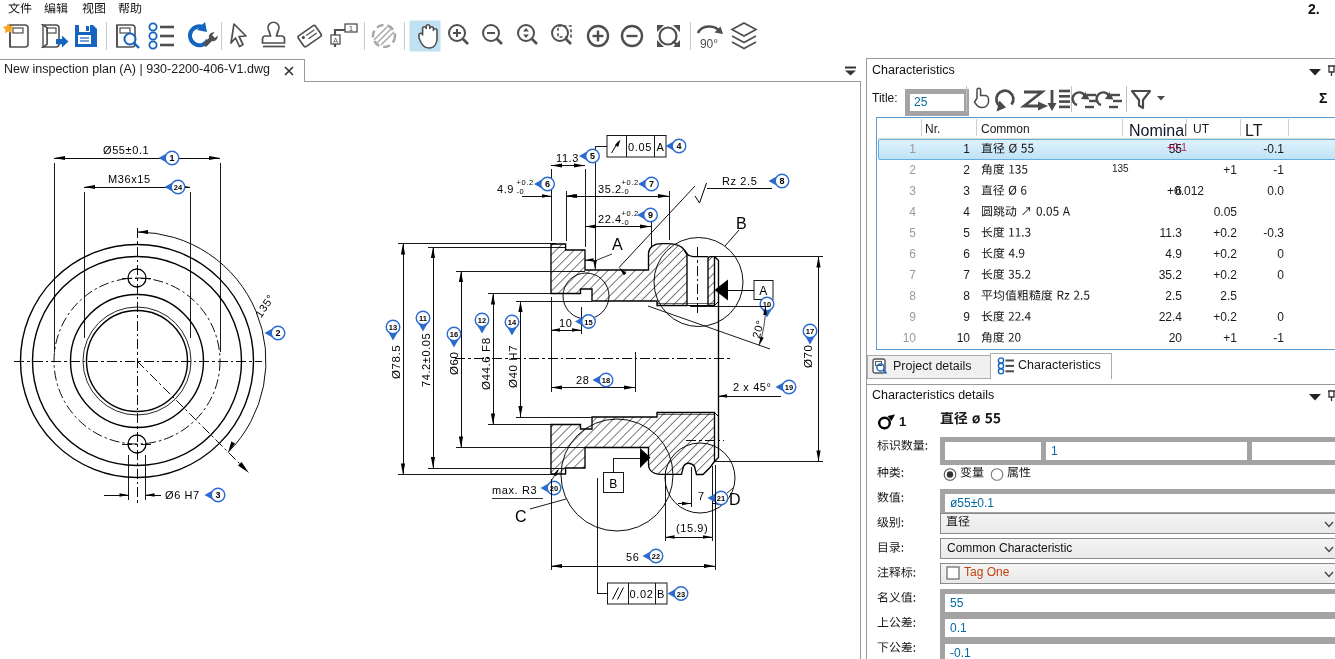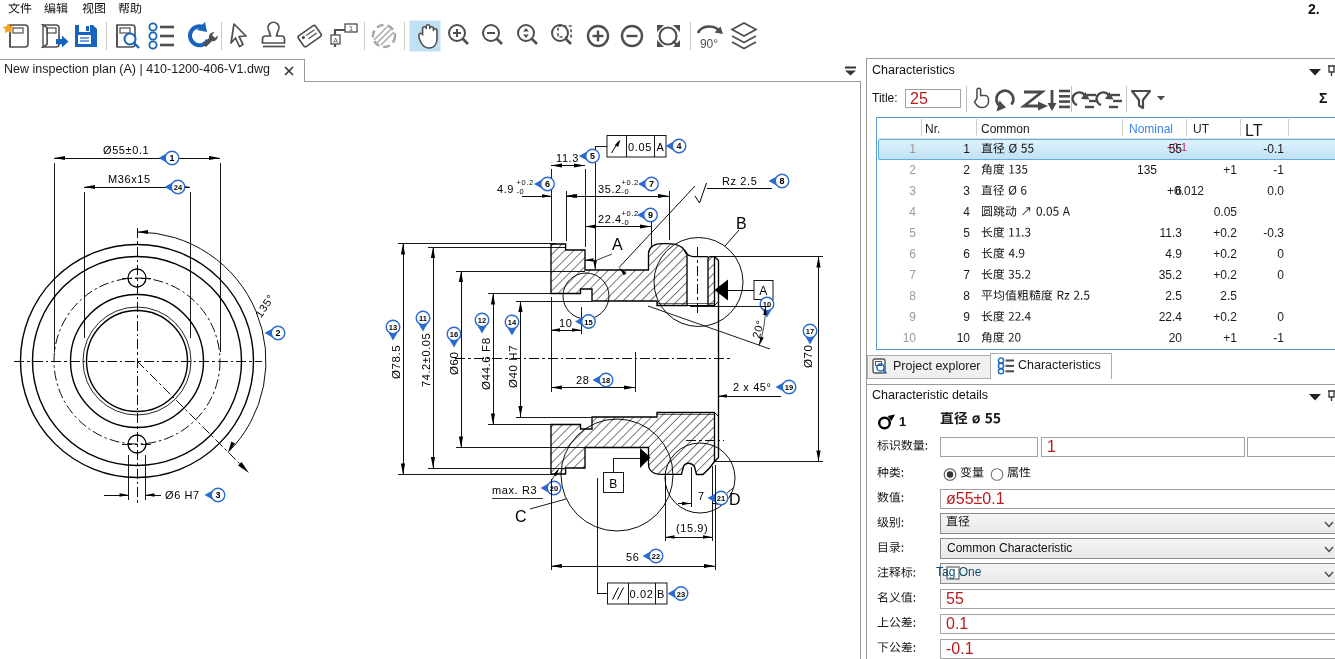--- a/index.html
+++ b/index.html
@@ -1,17 +1,17 @@
 <!DOCTYPE html>
 <html><head><meta charset="utf-8"><style>
 html,body{margin:0;padding:0}
 body{font-family:"Liberation Sans",sans-serif;background:#fff}
 .abs{position:absolute}
 #root{position:relative;width:1335px;height:659px;overflow:hidden;background:#fff}
-.inp{position:absolute;background:#fff;border:1px solid #a3a3a3;font-size:16px;color:#b91c1c}
+.inp{position:absolute;background:#fff;border:5px solid #a3a3a3;font-size:12px;color:#0369a1}
 .dd{position:absolute;background:linear-gradient(#f4f4f4,#e9e9e9);border:1px solid #8a8a8a;font-size:12px;color:#111}
 </style></head><body>
 <div id="root">
 <svg class="abs" style="left:8px;top:3px" width="26" height="17" viewBox="0 0 26.0 17.0">
       <path d="M8.7 2.0 9.6 2.3Q8.9 4.5 7.7 6.1Q6.5 7.7 4.8 8.7Q3.2 9.8 1.0 10.5Q0.9 10.4 0.8 10.3Q0.8 10.1 0.6 9.9Q0.5 9.8 0.4 9.7Q2.6 9.1 4.2 8.1Q5.8 7.1 6.9 5.6Q8.0 4.1 8.7 2.0ZM3.2 2.1Q3.9 4.0 5.1 5.5Q6.2 7.0 7.9 8.0Q9.5 9.1 11.6 9.6Q11.5 9.7 11.4 9.9Q11.3 10.0 11.2 10.2Q11.1 10.3 11.0 10.5Q8.8 9.9 7.2 8.8Q5.5 7.6 4.4 6.0Q3.2 4.4 2.4 2.4ZM0.6 1.6H11.5V2.5H0.6ZM5.1 -0.3 6.0 -0.6Q6.3 -0.1 6.6 0.4Q6.8 0.9 7.0 1.3L6.0 1.6Q5.9 1.2 5.6 0.7Q5.3 0.2 5.1 -0.3Z M19.3 -0.3H20.2V10.6H19.3ZM17.2 0.1 18.0 0.3Q17.9 1.1 17.7 1.9Q17.4 2.7 17.1 3.4Q16.8 4.1 16.5 4.7Q16.4 4.6 16.3 4.5Q16.1 4.4 16.0 4.4Q15.8 4.3 15.7 4.2Q16.1 3.7 16.3 3.1Q16.6 2.4 16.8 1.7Q17.0 0.9 17.2 0.1ZM17.3 2.0H22.9V2.9H17.1ZM15.8 5.5H23.4V6.4H15.8ZM15.2 -0.4 16.1 -0.2Q15.7 0.8 15.2 1.8Q14.7 2.8 14.1 3.7Q13.5 4.6 12.9 5.2Q12.9 5.1 12.8 5.0Q12.7 4.8 12.6 4.6Q12.5 4.5 12.4 4.4Q12.9 3.8 13.5 3.0Q14.0 2.2 14.4 1.3Q14.9 0.5 15.2 -0.4ZM14.0 2.7 14.9 1.8 14.9 1.8V10.5H14.0Z" fill="#1a1a1a"></path>
     </svg>
 <svg class="abs" style="left:44px;top:3px" width="26" height="17" viewBox="0 0 26.0 17.0">
       <path d="M0.8 7.4Q0.8 7.3 0.7 7.2Q0.7 7.0 0.6 6.9Q0.6 6.7 0.5 6.6Q0.7 6.6 0.9 6.4Q1.1 6.1 1.4 5.8Q1.5 5.6 1.8 5.3Q2.0 4.9 2.4 4.4Q2.7 3.8 3.0 3.2Q3.4 2.6 3.6 2.0L4.4 2.4Q4.0 3.3 3.5 4.1Q3.0 4.9 2.5 5.6Q1.9 6.3 1.4 6.9V7.0Q1.4 7.0 1.3 7.0Q1.2 7.1 1.1 7.1Q1.0 7.2 0.9 7.3Q0.8 7.3 0.8 7.4ZM0.8 7.4 0.8 6.7 1.2 6.4 4.0 5.8Q4.0 6.0 4.0 6.2Q4.0 6.4 4.1 6.5Q3.1 6.8 2.5 6.9Q1.9 7.1 1.5 7.2Q1.2 7.2 1.1 7.3Q0.9 7.4 0.8 7.4ZM0.7 4.5Q0.7 4.4 0.7 4.3Q0.6 4.1 0.6 4.0Q0.5 3.8 0.5 3.7Q0.6 3.7 0.8 3.5Q0.9 3.3 1.1 3.0Q1.2 2.8 1.4 2.5Q1.6 2.1 1.8 1.6Q2.0 1.2 2.2 0.6Q2.4 0.1 2.6 -0.5L3.4 -0.2Q3.2 0.6 2.8 1.3Q2.4 2.1 2.1 2.8Q1.7 3.5 1.3 4.0V4.1Q1.3 4.1 1.2 4.1Q1.1 4.2 1.0 4.2Q0.9 4.3 0.8 4.4Q0.7 4.5 0.7 4.5ZM0.7 4.5 0.7 3.9 1.1 3.6 3.2 3.4Q3.2 3.5 3.2 3.8Q3.1 4.0 3.1 4.1Q2.4 4.2 2.0 4.3Q1.6 4.3 1.3 4.4Q1.1 4.4 0.9 4.5Q0.8 4.5 0.7 4.5ZM0.5 9.0Q1.1 8.7 2.1 8.4Q3.0 8.0 4.0 7.6L4.1 8.4Q3.2 8.7 2.3 9.1Q1.4 9.5 0.7 9.8ZM7.5 5.1H8.1V10.2H7.5ZM8.9 5.1H9.6V10.2H8.9ZM10.4 4.6H11.2V9.7Q11.2 9.9 11.1 10.1Q11.1 10.2 10.9 10.3Q10.7 10.4 10.5 10.5Q10.3 10.5 10.0 10.5Q10.0 10.3 9.9 10.1Q9.8 9.9 9.8 9.8Q10.0 9.8 10.1 9.8Q10.3 9.8 10.3 9.8Q10.4 9.8 10.4 9.7ZM5.0 0.8H5.8V3.4Q5.8 4.2 5.7 5.0Q5.7 5.9 5.6 6.9Q5.4 7.8 5.2 8.7Q4.9 9.6 4.5 10.4Q4.4 10.3 4.3 10.2Q4.1 10.1 4.0 10.0Q3.9 9.9 3.8 9.9Q4.2 9.1 4.4 8.3Q4.7 7.5 4.8 6.6Q4.9 5.7 4.9 4.9Q5.0 4.1 5.0 3.4ZM5.4 0.8H11.0V3.6H5.4V2.9H10.2V1.6H5.4ZM5.8 4.7H10.8V5.4H6.5V10.5H5.8ZM6.1 7.2H10.8V7.9H6.1ZM7.3 -0.3 8.1 -0.6Q8.3 -0.2 8.5 0.2Q8.7 0.6 8.8 0.9L7.9 1.2Q7.8 0.9 7.6 0.5Q7.5 0.0 7.3 -0.3Z M12.6 0.9H16.9V1.8H12.6ZM14.9 2.8H15.8V10.5H14.9ZM12.5 7.6Q13.1 7.5 13.8 7.4Q14.6 7.2 15.4 7.1Q16.2 6.9 17.1 6.8L17.1 7.6Q15.9 7.8 14.8 8.1Q13.6 8.3 12.7 8.5ZM13.0 5.6Q12.9 5.5 12.9 5.4Q12.9 5.2 12.8 5.1Q12.7 4.9 12.7 4.8Q12.8 4.8 13.0 4.5Q13.1 4.3 13.3 3.8Q13.3 3.7 13.5 3.2Q13.6 2.8 13.8 2.2Q13.9 1.6 14.1 0.9Q14.3 0.2 14.4 -0.5L15.2 -0.3Q15.1 0.7 14.8 1.6Q14.5 2.6 14.2 3.5Q13.9 4.4 13.6 5.1V5.1Q13.6 5.1 13.5 5.2Q13.4 5.2 13.3 5.3Q13.1 5.4 13.1 5.5Q13.0 5.6 13.0 5.6ZM13.0 5.6V4.9L13.5 4.6H16.9V5.5H13.8Q13.5 5.5 13.3 5.5Q13.0 5.5 13.0 5.6ZM21.8 3.4H22.6V10.6H21.8ZM18.6 0.6V1.8H21.8V0.6ZM17.8 -0.1H22.7V2.5H17.8ZM17.1 3.2H23.4V3.9H17.1ZM18.3 5.0H22.0V5.7H18.3ZM18.3 6.7H22.1V7.4H18.3ZM17.9 3.4H18.7V8.9L17.9 9.0ZM16.8 8.7Q17.6 8.6 18.7 8.6Q19.8 8.5 21.0 8.4Q22.3 8.3 23.5 8.2L23.5 9.0Q22.3 9.1 21.1 9.2Q19.9 9.3 18.9 9.3Q17.8 9.4 16.9 9.5Z" fill="#1a1a1a"></path>
     </svg>
 <svg class="abs" style="left:82px;top:3px" width="26" height="17" viewBox="0 0 26.0 17.0">
@@ -98,21 +98,21 @@
       <circle cx="668" cy="17" r="8.5" fill="none" stroke="#4f4f4f" stroke-width="2.2"></circle>
       <line x1="673" y1="22" x2="677" y2="26" stroke="#4f4f4f" stroke-width="2.4"></line>
       <path d="M657,6 h7 l-7,7 z M680,6 v7 l-7,-7 z M657,28 v-7 l7,7 z M680,28 h-7 l7,-7 z" fill="#4f4f4f"></path>
       <path d="M698,14 a12,10 0 0 1 22,-1" fill="none" stroke="#4f4f4f" stroke-width="2.6"></path>
       <polygon points="723,15 714.5,13.5 720.5,7.5" fill="#4f4f4f"></polygon>
       <text x="709" y="29" font-size="12" text-anchor="middle" fill="#4f4f4f">90°</text>
       <path d="M744,4 l12,6.5 -12,6.5 -12,-6.5 z" fill="#fff" stroke="#4f4f4f" stroke-width="1.7"></path>
       <path d="M732,17 l12,6.5 12,-6.5 M732,23 l12,6.5 12,-6.5" fill="none" stroke="#4f4f4f" stroke-width="1.7"></path>
     </svg>
 <div class="abs" style="left:0;top:59px;width:304px;height:22px;border-top:1px solid #9a9a9a;border-right:1px solid #9a9a9a;background:#fff"></div>
-<div class="abs" style="left:4px;top:62px;font-size:12.5px;color:#1a1a1a;white-space:nowrap">New inspection plan (A) | 410-1200-406-V1.dwg</div>
+<div class="abs" style="left:4px;top:62px;font-size:12.5px;color:#1a1a1a;white-space:nowrap">New inspection plan (A) | 930-2200-406-V1.dwg</div>
 <svg class="abs" style="left:283px;top:65px" width="12" height="12">
       <path d="M2,2 L10,10 M10,2 L2,10" stroke="#333" stroke-width="1.6"></path>
     </svg>
 <div class="abs" style="left:305px;top:81px;width:555px;height:0;border-top:1px solid #9a9a9a"></div>
 <div class="abs" style="left:860px;top:81px;width:0;height:578px;border-left:1px solid #9a9a9a"></div>
 <svg class="abs" style="left:843px;top:64px" width="15" height="14">
       <line x1="2" y1="3.5" x2="13" y2="3.5" stroke="#333" stroke-width="2"></line>
       <polygon points="2,6.5 13,6.5 7.5,11.5" fill="#333"></polygon>
     </svg>
 <svg class="abs" style="left:0;top:81px" width="860" height="578" viewBox="0 81 860 578">
@@ -432,21 +432,21 @@
       <line x1="151" y1="12" x2="160" y2="12" stroke="#4a4a4a" stroke-width="2.4"></line>
       <line x1="153" y1="18" x2="162" y2="18" stroke="#4a4a4a" stroke-width="2.4"></line>
       <line x1="149" y1="24" x2="158" y2="24" stroke="#4a4a4a" stroke-width="2.4"></line>
       <path d="M172,8 h18 l-7,9 v8 l-4,-2.5 v-5.5 z" fill="none" stroke="#4a4a4a" stroke-width="2.2" stroke-linejoin="round"></path>
       <polygon points="197,13 205,13 201,17.5" fill="#4a4a4a"></polygon>
     </svg>
 <div class="abs" style="left:1319px;top:90px;font-size:14px;font-weight:bold;color:#111">Σ</div>
 <div class="abs" style="left:876px;top:117px;width:459px;height:231px;border:1px solid #5b9bd5;border-right:none;background:#fff"></div>
 <div class="abs" style="left:925px;top:122px;font-size:12px;color:#1a1a1a">Nr.</div>
 <div class="abs" style="left:981px;top:122px;font-size:12px;color:#1a1a1a">Common</div>
-<div class="abs" style="left:1129px;top:122px;font-size:12px;color:#3b82f6">Nominal</div>
+<div class="abs" style="left:1129px;top:122px;font-size:16px;color:#0f172a">Nominal</div>
 <div class="abs" style="left:1193px;top:122px;font-size:12px;color:#1a1a1a">UT</div>
 <div class="abs" style="left:1245px;top:122px;font-size:16px;color:#1a1a1a">LT</div>
 <div class="abs" style="left:921px;top:119px;width:0;height:17px;border-left:1px solid #d0d0d0"></div>
 <div class="abs" style="left:976px;top:119px;width:0;height:17px;border-left:1px solid #d0d0d0"></div>
 <div class="abs" style="left:1122px;top:119px;width:0;height:17px;border-left:1px solid #d0d0d0"></div>
 <div class="abs" style="left:1186px;top:119px;width:0;height:17px;border-left:1px solid #d0d0d0"></div>
 <div class="abs" style="left:1240px;top:119px;width:0;height:17px;border-left:1px solid #d0d0d0"></div>
 <div class="abs" style="left:1288px;top:119px;width:0;height:17px;border-left:1px solid #d0d0d0"></div>
 <div class="abs" style="left:877px;top:138px;width:458px;height:0;border-top:1px solid #e0e0e0"></div>
 <div class="abs" style="left:878px;top:139px;width:457px;height:19px;background:linear-gradient(#dff2fd,#bfe2f6);border:1px solid #62aede;border-radius:2px"></div>
@@ -456,21 +456,21 @@
       <path d="M0.9 0.6H11.1V1.4H0.9ZM5.5 -0.5 6.5 -0.4Q6.4 0.1 6.3 0.7Q6.2 1.3 6.1 1.9Q6.0 2.4 5.8 2.8L5.0 2.7Q5.1 2.3 5.2 1.7Q5.3 1.2 5.4 0.6Q5.5 -0.0 5.5 -0.5ZM2.7 4.1H9.4V4.8H2.7ZM2.7 5.8H9.4V6.5H2.7ZM0.6 9.3H11.5V10.1H0.6ZM2.3 2.3H9.8V9.7H8.9V3.1H3.1V9.7H2.3ZM2.8 7.5H9.4V8.2H2.8Z M16.6 0.2H21.9V1.0H16.6ZM21.7 0.2H21.8L22.0 0.1L22.6 0.5Q22.2 1.3 21.5 2.1Q20.8 2.8 19.9 3.4Q19.0 4.0 18.1 4.5Q17.2 5.0 16.3 5.3Q16.2 5.2 16.1 5.0Q16.0 4.9 15.9 4.8Q15.8 4.6 15.7 4.5Q16.6 4.3 17.5 3.8Q18.4 3.4 19.2 2.9Q20.0 2.3 20.6 1.7Q21.3 1.0 21.7 0.3ZM15.9 9.4H23.5V10.2H15.9ZM19.2 6.2H20.2V9.7H19.2ZM16.6 5.6H22.8V6.5H16.6ZM15.3 2.2 16.1 2.5Q15.7 3.2 15.2 3.9Q14.6 4.6 14.1 5.2Q13.5 5.9 12.9 6.3Q12.9 6.2 12.8 6.1Q12.7 5.9 12.6 5.7Q12.5 5.6 12.4 5.5Q13.0 5.1 13.5 4.5Q14.0 4.0 14.5 3.4Q15.0 2.8 15.3 2.2ZM15.1 -0.5 15.9 -0.1Q15.6 0.4 15.1 0.9Q14.6 1.5 14.1 1.9Q13.6 2.4 13.1 2.8Q13.0 2.6 12.9 2.5Q12.9 2.4 12.8 2.2Q12.7 2.1 12.6 2.0Q13.1 1.7 13.5 1.3Q14.0 0.9 14.4 0.4Q14.8 -0.0 15.1 -0.5ZM14.2 4.5 15.0 3.6 15.1 3.6V10.6H14.2ZM19.4 3.4 19.9 2.7Q20.5 3.0 21.2 3.3Q21.9 3.6 22.5 3.9Q23.1 4.2 23.5 4.5L23.0 5.2Q22.6 4.9 22.0 4.6Q21.4 4.3 20.7 4.0Q20.0 3.6 19.4 3.4Z M28.9 10.0 28.3 9.5 35.3 0.4 35.9 0.9ZM32.1 9.8Q31.0 9.8 30.1 9.2Q29.3 8.6 28.8 7.6Q28.3 6.6 28.3 5.2Q28.3 3.8 28.8 2.7Q29.3 1.7 30.1 1.2Q31.0 0.6 32.1 0.6Q33.2 0.6 34.0 1.2Q34.9 1.7 35.4 2.7Q35.8 3.8 35.8 5.2Q35.8 6.6 35.4 7.6Q34.9 8.6 34.0 9.2Q33.2 9.8 32.1 9.8ZM32.1 8.8Q32.9 8.8 33.5 8.3Q34.0 7.9 34.4 7.1Q34.7 6.3 34.7 5.2Q34.7 4.1 34.4 3.3Q34.0 2.5 33.5 2.0Q32.9 1.6 32.1 1.6Q31.3 1.6 30.7 2.0Q30.1 2.5 29.8 3.3Q29.5 4.1 29.5 5.2Q29.5 6.3 29.8 7.1Q30.1 7.9 30.7 8.3Q31.3 8.8 32.1 8.8Z M43.2 9.8Q42.6 9.8 42.0 9.6Q41.5 9.4 41.1 9.2Q40.7 8.9 40.4 8.6L41.0 7.9Q41.2 8.1 41.5 8.3Q41.8 8.6 42.2 8.7Q42.6 8.8 43.1 8.8Q43.7 8.8 44.1 8.6Q44.5 8.3 44.8 7.9Q45.0 7.4 45.0 6.8Q45.0 5.8 44.5 5.3Q44.0 4.8 43.2 4.8Q42.8 4.8 42.4 4.9Q42.1 5.0 41.7 5.3L41.1 4.9L41.4 0.8H45.7V1.7H42.4L42.2 4.3Q42.4 4.1 42.8 4.0Q43.1 3.9 43.5 3.9Q44.2 3.9 44.8 4.2Q45.4 4.5 45.8 5.1Q46.1 5.8 46.1 6.7Q46.1 7.7 45.7 8.4Q45.3 9.1 44.6 9.4Q44.0 9.8 43.2 9.8Z M49.9 9.8Q49.2 9.8 48.7 9.6Q48.2 9.4 47.8 9.2Q47.4 8.9 47.1 8.6L47.6 7.9Q47.9 8.1 48.2 8.3Q48.5 8.6 48.9 8.7Q49.3 8.8 49.8 8.8Q50.3 8.8 50.7 8.6Q51.2 8.3 51.4 7.9Q51.7 7.4 51.7 6.8Q51.7 5.8 51.2 5.3Q50.7 4.8 49.9 4.8Q49.4 4.8 49.1 4.9Q48.8 5.0 48.4 5.3L47.8 4.9L48.1 0.8H52.4V1.7H49.0L48.8 4.3Q49.1 4.1 49.4 4.0Q49.7 3.9 50.1 3.9Q50.9 3.9 51.5 4.2Q52.1 4.5 52.4 5.1Q52.8 5.8 52.8 6.7Q52.8 7.7 52.4 8.4Q52.0 9.1 51.3 9.4Q50.6 9.8 49.9 9.8Z" fill="#1a1a1a"></path>
     </svg>
 <div class="abs" style="left:1112px;top:142px;width:70px;text-align:right;font-size:12px;color:#1a1a1a">55</div>
 <div class="abs" style="left:1167px;top:142px;width:70px;text-align:left;font-size:10px;color:#be185d">+0.1</div>
 <div class="abs" style="left:1214px;top:142px;width:70px;text-align:right;font-size:12px;color:#1a1a1a">-0.1</div>
 <div class="abs" style="left:876px;top:163px;width:40px;text-align:right;font-size:12px;color:#9a9a9a">2</div>
 <div class="abs" style="left:930px;top:163px;width:40px;text-align:right;font-size:12px;color:#1a1a1a">2</div>
 <svg class="abs" style="left:981px;top:163.5px" width="49" height="17" viewBox="0 0 49.6 17.0">
       <path d="M2.8 2.3H10.0V3.1H2.8ZM2.8 4.6H9.9V5.4H2.8ZM2.6 7.0H9.9V7.8H2.6ZM2.3 2.3H3.2V5.3Q3.2 5.9 3.1 6.6Q3.1 7.3 2.9 8.1Q2.7 8.8 2.4 9.4Q2.0 10.1 1.5 10.7Q1.4 10.6 1.3 10.4Q1.2 10.3 1.0 10.2Q0.9 10.1 0.8 10.0Q1.5 9.3 1.8 8.5Q2.1 7.7 2.2 6.9Q2.3 6.0 2.3 5.3ZM9.6 2.3H10.5V9.4Q10.5 9.8 10.4 10.0Q10.3 10.2 10.0 10.4Q9.7 10.5 9.2 10.5Q8.7 10.5 8.0 10.5Q7.9 10.4 7.9 10.2Q7.8 10.1 7.8 9.9Q7.7 9.8 7.6 9.6Q8.0 9.6 8.3 9.6Q8.7 9.6 9.0 9.6Q9.2 9.6 9.3 9.6Q9.5 9.6 9.5 9.6Q9.6 9.5 9.6 9.4ZM5.8 2.6H6.7V10.3H5.8ZM3.9 0.3H8.2V1.1H3.9ZM4.0 -0.5 5.0 -0.3Q4.7 0.4 4.1 1.1Q3.6 1.9 2.9 2.6Q2.2 3.3 1.3 3.9Q1.3 3.8 1.2 3.7Q1.0 3.5 0.9 3.4Q0.8 3.3 0.7 3.3Q1.5 2.7 2.1 2.1Q2.8 1.4 3.3 0.7Q3.7 0.1 4.0 -0.5ZM7.9 0.3H8.1L8.2 0.3L8.8 0.7Q8.6 1.1 8.3 1.5Q8.0 1.9 7.6 2.3Q7.3 2.6 7.0 2.9Q6.9 2.8 6.7 2.7Q6.5 2.6 6.4 2.5Q6.7 2.2 6.9 1.9Q7.2 1.5 7.5 1.2Q7.7 0.8 7.9 0.5Z M14.7 2.9H23.2V3.7H14.7ZM14.9 6.4H21.7V7.2H14.9ZM16.6 1.9H17.5V4.9H20.4V1.9H21.3V5.7H16.6ZM21.5 6.4H21.7L21.8 6.4L22.4 6.7Q21.9 7.6 21.1 8.3Q20.3 8.9 19.3 9.4Q18.2 9.8 17.1 10.1Q15.9 10.3 14.7 10.5Q14.6 10.3 14.5 10.1Q14.4 9.9 14.3 9.7Q15.4 9.6 16.6 9.4Q17.7 9.2 18.6 8.8Q19.6 8.4 20.3 7.9Q21.1 7.3 21.5 6.5ZM16.8 7.0Q17.4 7.8 18.4 8.4Q19.4 8.9 20.7 9.3Q22.0 9.6 23.5 9.8Q23.4 9.9 23.3 10.0Q23.2 10.2 23.2 10.3Q23.1 10.4 23.0 10.6Q21.5 10.4 20.2 10.0Q18.8 9.6 17.8 8.9Q16.7 8.3 16.0 7.3ZM13.9 0.7H23.4V1.6H13.9ZM13.5 0.7H14.4V4.0Q14.4 4.7 14.4 5.5Q14.3 6.4 14.2 7.3Q14.1 8.2 13.9 9.0Q13.6 9.8 13.2 10.6Q13.2 10.5 13.0 10.4Q12.9 10.3 12.7 10.3Q12.6 10.2 12.4 10.2Q12.8 9.5 13.0 8.7Q13.2 7.9 13.3 7.1Q13.5 6.2 13.5 5.4Q13.5 4.7 13.5 4.0ZM17.7 -0.3 18.6 -0.5Q18.8 -0.2 19.0 0.3Q19.2 0.7 19.3 1.0L18.3 1.3Q18.3 0.9 18.1 0.5Q17.9 0.0 17.7 -0.3Z M28.7 9.6V8.7H30.6V2.1H29.1V1.4Q29.6 1.3 30.1 1.2Q30.5 1.0 30.9 0.8H31.7V8.7H33.5V9.6Z M37.4 9.8Q36.7 9.8 36.2 9.6Q35.7 9.4 35.3 9.1Q34.9 8.9 34.6 8.5L35.2 7.8Q35.6 8.2 36.1 8.5Q36.6 8.8 37.3 8.8Q37.9 8.8 38.3 8.6Q38.7 8.4 38.9 8.1Q39.1 7.7 39.1 7.2Q39.1 6.7 38.9 6.3Q38.6 5.9 38.0 5.7Q37.4 5.5 36.4 5.5V4.6Q37.3 4.6 37.8 4.4Q38.4 4.2 38.6 3.8Q38.8 3.4 38.8 2.9Q38.8 2.3 38.4 1.9Q38.0 1.5 37.3 1.5Q36.8 1.5 36.4 1.8Q35.9 2.0 35.5 2.4L34.9 1.7Q35.4 1.2 36.0 0.9Q36.6 0.6 37.4 0.6Q38.1 0.6 38.7 0.9Q39.3 1.2 39.6 1.7Q39.9 2.1 39.9 2.8Q39.9 3.6 39.5 4.2Q39.1 4.7 38.4 5.0V5.0Q38.9 5.1 39.3 5.4Q39.7 5.7 40.0 6.2Q40.2 6.6 40.2 7.3Q40.2 8.0 39.9 8.6Q39.5 9.2 38.8 9.5Q38.2 9.8 37.4 9.8Z M44.1 9.8Q43.4 9.8 42.9 9.6Q42.3 9.4 41.9 9.2Q41.6 8.9 41.2 8.6L41.8 7.9Q42.0 8.1 42.4 8.3Q42.7 8.6 43.1 8.7Q43.5 8.8 44.0 8.8Q44.5 8.8 44.9 8.6Q45.3 8.3 45.6 7.9Q45.8 7.4 45.8 6.8Q45.8 5.8 45.3 5.3Q44.8 4.8 44.0 4.8Q43.6 4.8 43.2 4.9Q42.9 5.0 42.5 5.3L42.0 4.9L42.2 0.8H46.5V1.7H43.2L43.0 4.3Q43.3 4.1 43.6 4.0Q43.9 3.9 44.3 3.9Q45.0 3.9 45.6 4.2Q46.2 4.5 46.6 5.1Q46.9 5.8 46.9 6.7Q46.9 7.7 46.5 8.4Q46.1 9.1 45.5 9.4Q44.8 9.8 44.1 9.8Z" fill="#1a1a1a"></path>
     </svg>
-<div class="abs" style="left:1112px;top:163px;width:70px;text-align:center;font-size:12px;color:#1a1a1a">135</div>
+<div class="abs" style="left:1112px;top:163px;width:70px;text-align:left;font-size:10px;color:#1a1a1a">135</div>
 <div class="abs" style="left:1167px;top:163px;width:70px;text-align:right;font-size:12px;color:#1a1a1a">+1</div>
 <div class="abs" style="left:1214px;top:163px;width:70px;text-align:right;font-size:12px;color:#1a1a1a">-1</div>
 <div class="abs" style="left:876px;top:184px;width:40px;text-align:right;font-size:12px;color:#9a9a9a">3</div>
 <div class="abs" style="left:930px;top:184px;width:40px;text-align:right;font-size:12px;color:#1a1a1a">3</div>
 <svg class="abs" style="left:981px;top:184.5px" width="48" height="17" viewBox="0 0 48.8 17.0">
       <path d="M0.9 0.6H11.1V1.4H0.9ZM5.5 -0.5 6.5 -0.4Q6.4 0.1 6.3 0.7Q6.2 1.3 6.1 1.9Q6.0 2.4 5.8 2.8L5.0 2.7Q5.1 2.3 5.2 1.7Q5.3 1.2 5.4 0.6Q5.5 -0.0 5.5 -0.5ZM2.7 4.1H9.4V4.8H2.7ZM2.7 5.8H9.4V6.5H2.7ZM0.6 9.3H11.5V10.1H0.6ZM2.3 2.3H9.8V9.7H8.9V3.1H3.1V9.7H2.3ZM2.8 7.5H9.4V8.2H2.8Z M16.6 0.2H21.9V1.0H16.6ZM21.7 0.2H21.8L22.0 0.1L22.6 0.5Q22.2 1.3 21.5 2.1Q20.8 2.8 19.9 3.4Q19.0 4.0 18.1 4.5Q17.2 5.0 16.3 5.3Q16.2 5.2 16.1 5.0Q16.0 4.9 15.9 4.8Q15.8 4.6 15.7 4.5Q16.6 4.3 17.5 3.8Q18.4 3.4 19.2 2.9Q20.0 2.3 20.6 1.7Q21.3 1.0 21.7 0.3ZM15.9 9.4H23.5V10.2H15.9ZM19.2 6.2H20.2V9.7H19.2ZM16.6 5.6H22.8V6.5H16.6ZM15.3 2.2 16.1 2.5Q15.7 3.2 15.2 3.9Q14.6 4.6 14.1 5.2Q13.5 5.9 12.9 6.3Q12.9 6.2 12.8 6.1Q12.7 5.9 12.6 5.7Q12.5 5.6 12.4 5.5Q13.0 5.1 13.5 4.5Q14.0 4.0 14.5 3.4Q15.0 2.8 15.3 2.2ZM15.1 -0.5 15.9 -0.1Q15.6 0.4 15.1 0.9Q14.6 1.5 14.1 1.9Q13.6 2.4 13.1 2.8Q13.0 2.6 12.9 2.5Q12.9 2.4 12.8 2.2Q12.7 2.1 12.6 2.0Q13.1 1.7 13.5 1.3Q14.0 0.9 14.4 0.4Q14.8 -0.0 15.1 -0.5ZM14.2 4.5 15.0 3.6 15.1 3.6V10.6H14.2ZM19.4 3.4 19.9 2.7Q20.5 3.0 21.2 3.3Q21.9 3.6 22.5 3.9Q23.1 4.2 23.5 4.5L23.0 5.2Q22.6 4.9 22.0 4.6Q21.4 4.3 20.7 4.0Q20.0 3.6 19.4 3.4Z M28.9 10.0 28.3 9.5 35.3 0.4 35.9 0.9ZM32.1 9.8Q31.0 9.8 30.1 9.2Q29.3 8.6 28.8 7.6Q28.3 6.6 28.3 5.2Q28.3 3.8 28.8 2.7Q29.3 1.7 30.1 1.2Q31.0 0.6 32.1 0.6Q33.2 0.6 34.0 1.2Q34.9 1.7 35.4 2.7Q35.8 3.8 35.8 5.2Q35.8 6.6 35.4 7.6Q34.9 8.6 34.0 9.2Q33.2 9.8 32.1 9.8ZM32.1 8.8Q32.9 8.8 33.5 8.3Q34.0 7.9 34.4 7.1Q34.7 6.3 34.7 5.2Q34.7 4.1 34.4 3.3Q34.0 2.5 33.5 2.0Q32.9 1.6 32.1 1.6Q31.3 1.6 30.7 2.0Q30.1 2.5 29.8 3.3Q29.5 4.1 29.5 5.2Q29.5 6.3 29.8 7.1Q30.1 7.9 30.7 8.3Q31.3 8.8 32.1 8.8Z M43.7 9.8Q43.1 9.8 42.6 9.5Q42.0 9.2 41.6 8.7Q41.2 8.1 41.0 7.3Q40.8 6.5 40.8 5.4Q40.8 4.1 41.0 3.2Q41.3 2.3 41.8 1.7Q42.2 1.2 42.8 0.9Q43.4 0.6 44.0 0.6Q44.7 0.6 45.2 0.9Q45.7 1.2 46.1 1.5L45.5 2.2Q45.2 1.9 44.8 1.7Q44.5 1.5 44.1 1.5Q43.5 1.5 42.9 1.9Q42.4 2.3 42.1 3.1Q41.8 4.0 41.8 5.4Q41.8 6.5 42.0 7.3Q42.2 8.1 42.7 8.5Q43.1 8.9 43.7 8.9Q44.1 8.9 44.5 8.6Q44.8 8.4 45.0 7.9Q45.2 7.5 45.2 6.9Q45.2 6.3 45.0 5.9Q44.9 5.4 44.5 5.2Q44.2 5.0 43.6 5.0Q43.2 5.0 42.7 5.2Q42.2 5.5 41.8 6.2L41.7 5.3Q42.0 4.9 42.3 4.7Q42.7 4.4 43.1 4.3Q43.4 4.1 43.8 4.1Q44.5 4.1 45.1 4.4Q45.6 4.8 45.9 5.4Q46.2 6.0 46.2 6.9Q46.2 7.8 45.9 8.4Q45.5 9.0 45.0 9.4Q44.4 9.8 43.7 9.8Z" fill="#1a1a1a"></path>
     </svg>
 <div class="abs" style="left:1112px;top:184px;width:70px;text-align:right;font-size:12px;color:#1a1a1a">6</div>
 <div class="abs" style="left:1167px;top:184px;width:70px;font-size:12px;color:#1a1a1a">+0.012</div>
 <div class="abs" style="left:1214px;top:184px;width:70px;text-align:right;font-size:12px;color:#1a1a1a">0.0</div>
@@ -527,33 +527,33 @@
 <div class="abs" style="left:1112px;top:331px;width:70px;text-align:right;font-size:12px;color:#1a1a1a">20</div>
 <div class="abs" style="left:1167px;top:331px;width:70px;text-align:right;font-size:12px;color:#1a1a1a">+1</div>
 <div class="abs" style="left:1214px;top:331px;width:70px;text-align:right;font-size:12px;color:#1a1a1a">-1</div>
 <div class="abs" style="left:867px;top:355px;width:122px;height:22px;background:#f0f0f0;border:1px solid #ababab;border-bottom:1px solid #ababab"></div>
 <svg class="abs" style="left:872px;top:358px" width="17" height="17">
       <rect x="1" y="1" width="12" height="14" rx="2" fill="#fff" stroke="#555" stroke-width="1.4"></rect>
       <rect x="3.5" y="3.5" width="6" height="4" fill="none" stroke="#555" stroke-width="1"></rect>
       <circle cx="8.5" cy="9.5" r="3.6" fill="none" stroke="#1565c0" stroke-width="1.5"></circle>
       <line x1="11" y1="12" x2="14.5" y2="15.5" stroke="#1565c0" stroke-width="1.7"></line>
     </svg>
-<div class="abs" style="left:893px;top:359px;font-size:12.5px;color:#1a1a1a">Project explorer</div>
+<div class="abs" style="left:893px;top:359px;font-size:12.5px;color:#1a1a1a">Project details</div>
 <div class="abs" style="left:990px;top:353px;width:120px;height:25px;background:#fff;border:1px solid #ababab;border-bottom:none"></div>
 <svg class="abs" style="left:996px;top:357px" width="19" height="18">
       <circle cx="5" cy="3.5" r="2.6" fill="none" stroke="#1565c0" stroke-width="1.4"></circle>
       <circle cx="5" cy="8.9" r="2.6" fill="none" stroke="#1565c0" stroke-width="1.4"></circle>
       <circle cx="5" cy="14.3" r="2.6" fill="none" stroke="#1565c0" stroke-width="1.4"></circle>
       <line x1="9.5" y1="3.5" x2="18" y2="3.5" stroke="#4a4a4a" stroke-width="2"></line>
       <line x1="9.5" y1="8.9" x2="18" y2="8.9" stroke="#4a4a4a" stroke-width="2"></line>
       <line x1="9.5" y1="14.3" x2="18" y2="14.3" stroke="#4a4a4a" stroke-width="2"></line>
     </svg>
 <div class="abs" style="left:1018px;top:358px;font-size:12.5px;color:#1a1a1a">Characteristics</div>
 <div class="abs" style="left:866px;top:384px;width:469px;height:275px;border-left:1px solid #9a9a9a;border-top:1px solid #9a9a9a"></div>
-<div class="abs" style="left:872px;top:388px;font-size:12.5px;color:#111">Characteristic details</div>
+<div class="abs" style="left:872px;top:388px;font-size:12.5px;color:#111">Characteristics details</div>
 <svg class="abs" style="left:1308px;top:393px" width="14" height="8">
       <polygon points="1,1 13,1 7,7.5" fill="#222"></polygon>
     </svg>
 <svg class="abs" style="left:1327px;top:389px" width="9" height="14">
       <path d="M1,2 h7 M2,2 v6 h5 v-6 M4.5,8 v4" stroke="#333" stroke-width="1.3" fill="none"></path>
     </svg>
 <svg class="abs" style="left:877px;top:413px" width="20" height="18">
       <circle cx="7.5" cy="10" r="5.3" fill="none" stroke="#000" stroke-width="2.4"></circle>
       <path d="M10.5,3 L18,1.5 L14.5,8 z" fill="#000"></path>
     </svg>
@@ -611,19 +611,19 @@
       <path d="M1,1 L5,5.5 L9,1" stroke="#444" stroke-width="1.3" fill="none"></path>
     </svg>
 <div class="dd" style="left:940px;top:538px;width:420px;height:19px;line-height:19px;padding-left:6px">Common Characteristic</div>
 <svg class="abs" style="left:1324px;top:546px" width="10" height="7">
       <path d="M1,1 L5,5.5 L9,1" stroke="#444" stroke-width="1.3" fill="none"></path>
     </svg>
 <div class="dd" style="left:940px;top:563px;width:420px;height:19px"></div>
 <svg class="abs" style="left:946px;top:566px" width="15" height="15">
       <rect x="1" y="1" width="12" height="12" fill="#fff" stroke="#666" stroke-width="1.2"></rect>
     </svg>
-<div class="abs" style="left:936px;top:565px;font-size:12px;color:#0c4a6e">Tag One</div>
+<div class="abs" style="left:964px;top:565px;font-size:12px;color:#c2410c">Tag One</div>
 <svg class="abs" style="left:1324px;top:571px" width="10" height="7">
       <path d="M1,1 L5,5.5 L9,1" stroke="#444" stroke-width="1.3" fill="none"></path>
     </svg>
 <div class="inp" style="left:940px;top:589px;width:420px;height:18px;line-height:18px;padding-left:5px">55</div>
 <div class="inp" style="left:940px;top:614px;width:420px;height:18px;line-height:18px;padding-left:5px">0.1</div>
 <div class="inp" style="left:940px;top:639px;width:420px;height:18px;line-height:18px;padding-left:5px">-0.1</div>
 </div>
 </body></html>

